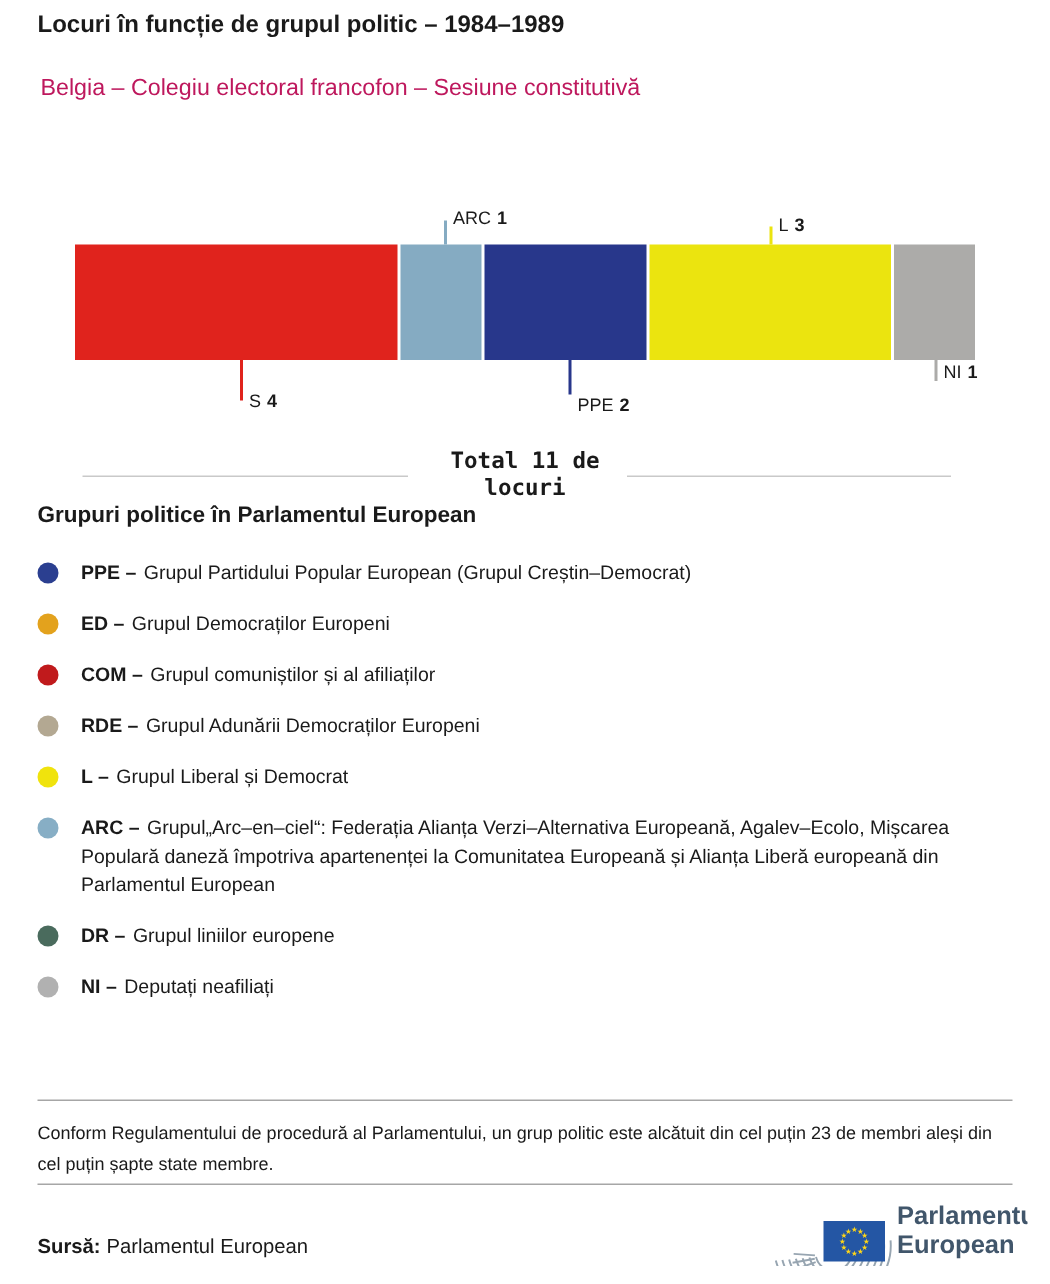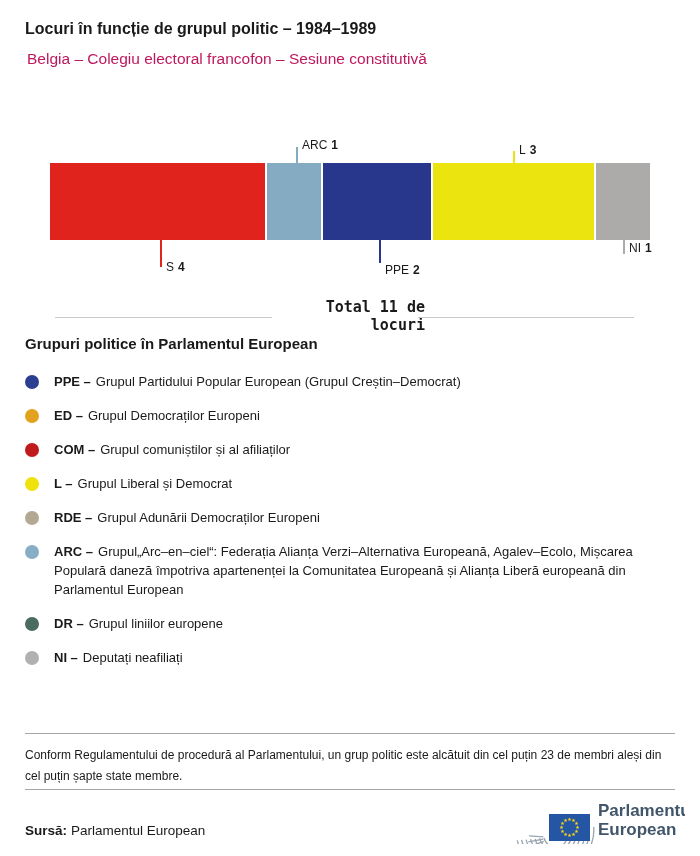--- a/index.html
+++ b/index.html
@@ -1,20 +1,20 @@
 <!DOCTYPE html>
 <html lang="ro"><head>
 <meta charset="utf-8">
 <style>
   html,body{margin:0;padding:0;background:#ffffff;}
   #page{position:relative;width:700px;height:856px;background:#fff;
         font-family:"Liberation Sans", sans-serif;color:#1a1a1a;overflow:hidden;}
 
   
-  .title{position:absolute;left:25px;top:20px;font-size:16px;font-weight:700;color:#1a1a1a;}
+  .title{position:absolute;left:25px;top:8px;font-size:16px;font-weight:700;color:#1a1a1a;}
   .subtitle{position:absolute;left:27px;top:50px;font-size:15.5px;font-weight:400;color:#be185d;}
 
   
   .bar{position:absolute;left:50px;top:163px;width:600px;height:77px;display:flex;gap:2px;}
   .seg{height:100%;}
 
   
   .cl-line{position:absolute;width:2px;}
   .cl-label{position:absolute;font-size:12px;color:#1a1a1a;white-space:nowrap;}
   .cl-num{font-weight:700;margin-left:4px;}
@@ -26,21 +26,21 @@
   #lbl-s{left:166px;top:260px;}
   #line-ppe{left:379px;top:240px;height:23px;}
   #lbl-ppe{left:385px;top:263px;}
   #line-ni{left:623px;top:240px;height:14px;}
   #lbl-ni{left:629px;top:241px;}
 
   
   .total-rule{position:absolute;top:317px;height:1px;background:#c9c9c9;}
   #rule-left{left:55px;width:217px;}
   #rule-right{left:418px;width:216px;}
-  .total-text{position:absolute;left:275px;top:298px;width:150px;text-align:right;
+  .total-text{position:absolute;left:275px;top:298px;width:150px;text-align:center;
               font-family:"DejaVu Sans Mono", monospace;font-weight:700;font-size:15px;line-height:18px;}
 
   
   .legend-heading{position:absolute;left:25px;top:335px;font-size:15px;font-weight:700;}
   .legend{position:absolute;left:25px;top:372px;width:652px;}
   .leg-item{display:flex;align-items:flex-start;margin-bottom:15px;}
   .leg-dot{width:14px;height:14px;border-radius:50%;flex:0 0 14px;margin-top:2.5px;}
   .leg-text{margin-left:15px;font-size:13px;line-height:19px;color:#1a1a1a;}
   .leg-code{font-weight:700;margin-right:5px;}
 
@@ -107,26 +107,26 @@
     </div>
     <div class="leg-item">
       <span class="leg-dot" style="background: rgb(227, 162, 29);"></span>
       <span class="leg-text"><span class="leg-code">ED –</span><span>Grupul Democraților Europeni</span></span>
     </div>
     <div class="leg-item">
       <span class="leg-dot" style="background: rgb(192, 26, 28);"></span>
       <span class="leg-text"><span class="leg-code">COM –</span><span>Grupul comuniștilor și al afiliaților</span></span>
     </div>
     <div class="leg-item">
+      <span class="leg-dot" style="background: rgb(179, 168, 146);"></span>
+      <span class="leg-text"><span class="leg-code">RDE –</span><span>Grupul Adunării Democraților Europeni</span></span>
+    </div>
+    <div class="leg-item">
       <span class="leg-dot" style="background: rgb(240, 227, 13);"></span>
       <span class="leg-text"><span class="leg-code">L –</span><span>Grupul Liberal și Democrat</span></span>
-    </div>
-    <div class="leg-item">
-      <span class="leg-dot" style="background: rgb(179, 168, 146);"></span>
-      <span class="leg-text"><span class="leg-code">RDE –</span><span>Grupul Adunării Democraților Europeni</span></span>
     </div>
     <div class="leg-item">
       <span class="leg-dot" style="background: rgb(135, 174, 197);"></span>
       <span class="leg-text"><span class="leg-code">ARC –</span><span>Grupul„Arc–en–ciel“: Federația Alianța Verzi–Alternativa Europeană, Agalev–Ecolo, Mișcarea Populară daneză împotriva apartenenței la Comunitatea Europeană și Alianța Liberă europeană din Parlamentul European</span></span>
     </div>
     <div class="leg-item">
       <span class="leg-dot" style="background: rgb(74, 107, 93);"></span>
       <span class="leg-text"><span class="leg-code">DR –</span><span>Grupul liniilor europene</span></span>
     </div>
     <div class="leg-item">

